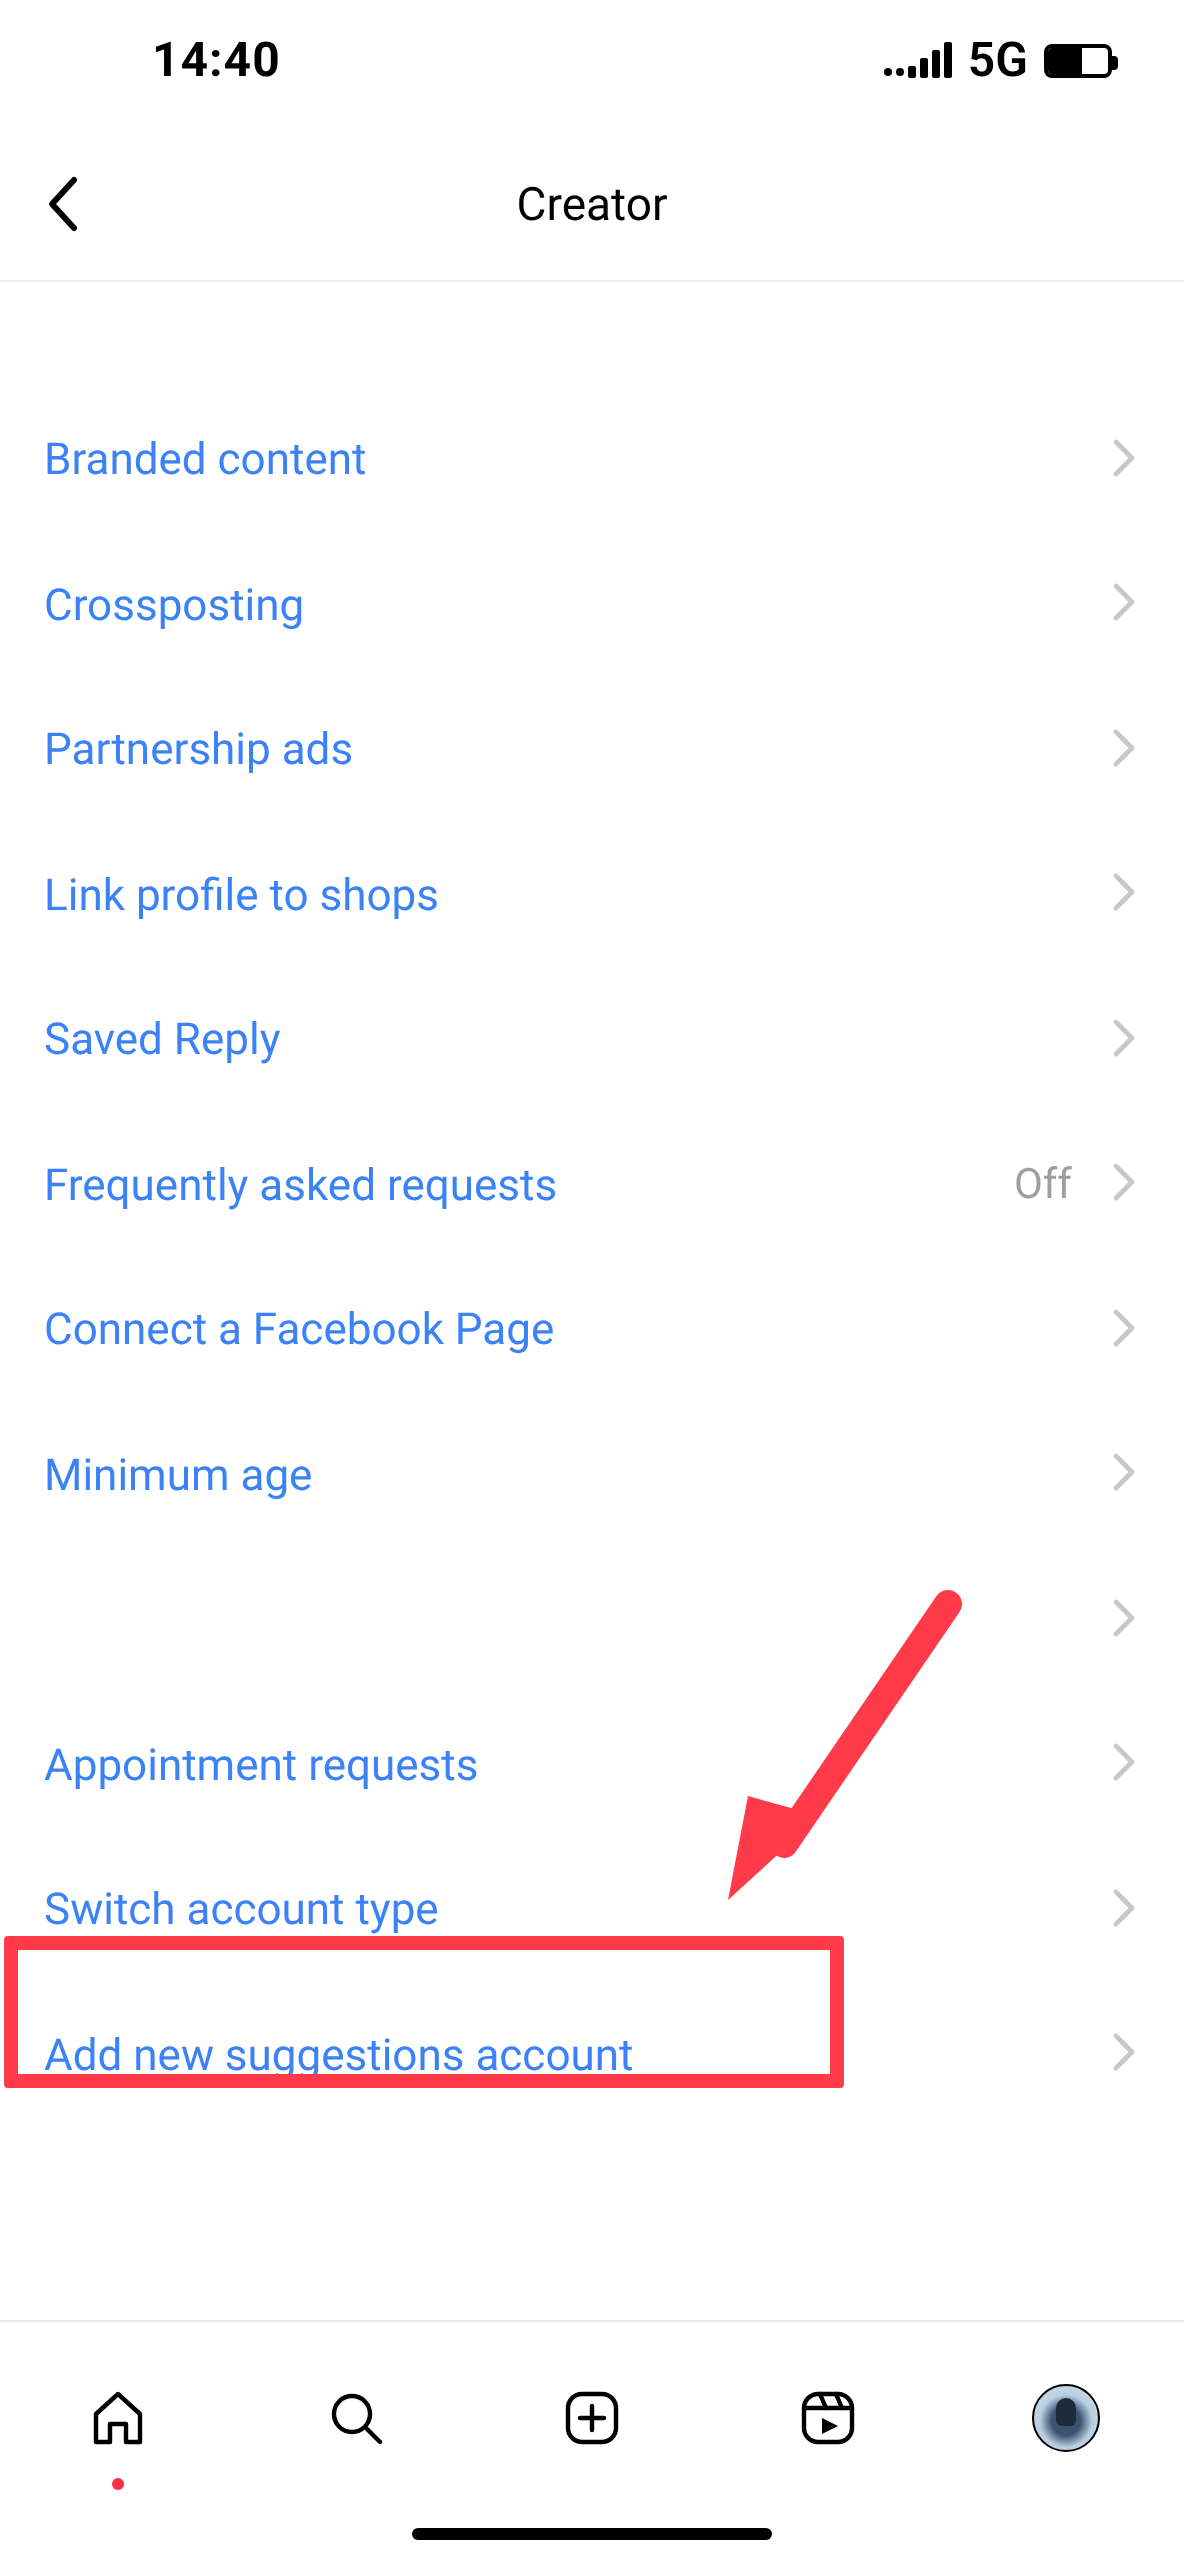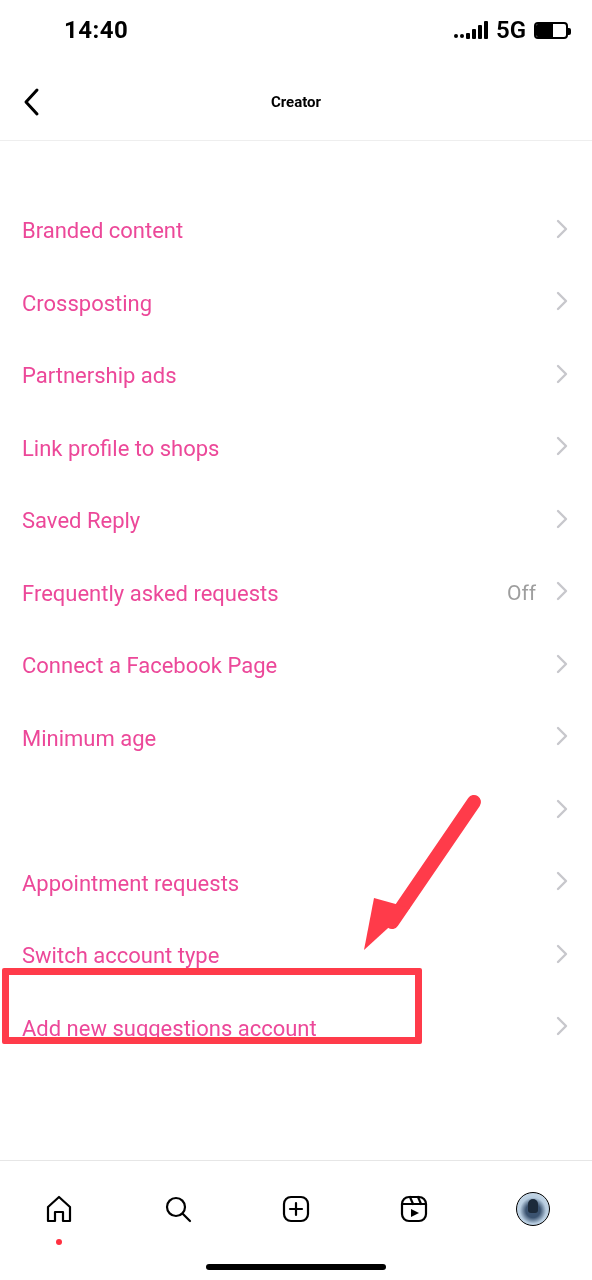--- a/index.html
+++ b/index.html
@@ -1,38 +1,38 @@
 <!DOCTYPE html>
 <html><head>
   <meta charset="utf-8">
   <style>
     * { margin: 0; padding: 0; box-sizing: border-box; -webkit-font-smoothing: antialiased; }
     html, body { width: 592px; height: 1280px; background: #fff; font-family: -apple-system, BlinkMacSystemFont, "Segoe UI", Roboto, Helvetica, Arial, sans-serif; color: #000; overflow: hidden; position: relative; }
     
-    .status-bar { position: absolute; top: 0; left: 0; right: 0; height: 60px; display: flex; align-items: center; justify-content: space-between; padding: 0 24px; gap: 27px; }
+    .status-bar { position: absolute; top: 0; left: 0; right: 0; height: 60px; display: flex; align-items: center; justify-content: space-between; padding: 0 36px; gap: 27px; }
     .status-time { font-size: 24px; font-weight: 700; letter-spacing: 0.5px; margin-left: 40px; }
     .status-right { display: flex; align-items: center; gap: 8px; }
     .signal-bars { display: flex; align-items: flex-end; gap: 2px; height: 18px; }
     .signal-bars .dot { width: 4px; height: 4px; background: #000; border-radius: 50%; margin-bottom: 1px; }
     .signal-bars .bar { width: 4px; background: #000; border-radius: 1px; }
     .b1{height:6px}.b2{height:10px}.b3{height:14px}.b4{height:18px}
     .net-label { font-size: 24px; font-weight: 600; }
     .battery { width: 34px; height: 17px; border: 2px solid #000; border-radius: 4px; position: relative; display: flex; align-items: center; }
     .battery::after { content: ""; position: absolute; right: -5px; top: 4px; width: 3px; height: 7px; background: #000; border-radius: 0 2px 2px 0; }
     .battery-fill { height: 100%; width: 55%; background: #000; border-radius: 2px 0 0 2px; }
     
     .nav-header { position: absolute; top: 72px; left: 0; right: 0; height: 60px; display: flex; align-items: center; justify-content: center; }
     .nav-back { position: absolute; left: 12px; top: 50%; transform: translateY(-50%); width: 40px; height: 40px; display: flex; align-items: center; justify-content: center; }
-    .nav-title { font-size: 15px; font-weight: 700; }
+    .nav-title { font-size: 23px; font-weight: 400; }
     .divider-top { position: absolute; top: 140px; left: 0; right: 0; height: 1px; background: #eee; }
     
     .list { position: absolute; top: 140px; left: 0; right: 0; bottom: 120px; overflow: hidden; }
     .list-inner { position: absolute; left: 0; right: 0; top: -18px; }
     .row { width: 100%; height: 72.5px; display: flex; align-items: center; padding: 0 22px 0 22px; position: relative; }
-    .row .label { font-size: 22px; font-weight: 400; color: #ec4899; }
+    .row .label { font-size: 22px; font-weight: 400; color: #3b82f6; }
     .row .meta { position: absolute; right: 56px; font-size: 21px; color: #9e9e9e; }
     .row .chevron { position: absolute; right: 24px; top: 50%; transform: translateY(-50%); }
     
     .highlight { position: absolute; border: 7px solid #ff3b4a; border-radius: 2px; pointer-events: none; }
     
     .arrow { position: absolute; pointer-events: none; }
     
     .tab-bar { position: absolute; left: 0; right: 0; bottom: 0; height: 120px; border-top: 1px solid #e6e6e6; background: #fff; display: flex; justify-content: space-around; align-items: flex-start; padding-top: 18px; }
     .tab-item { width: 60px; height: 60px; display: flex; flex-direction: column; align-items: center; justify-content: center; position: relative; }
     .tab-dot { position: absolute; bottom: -6px; left: 50%; transform: translateX(-50%); width: 6px; height: 6px; background: #ff3040; border-radius: 50%; }

